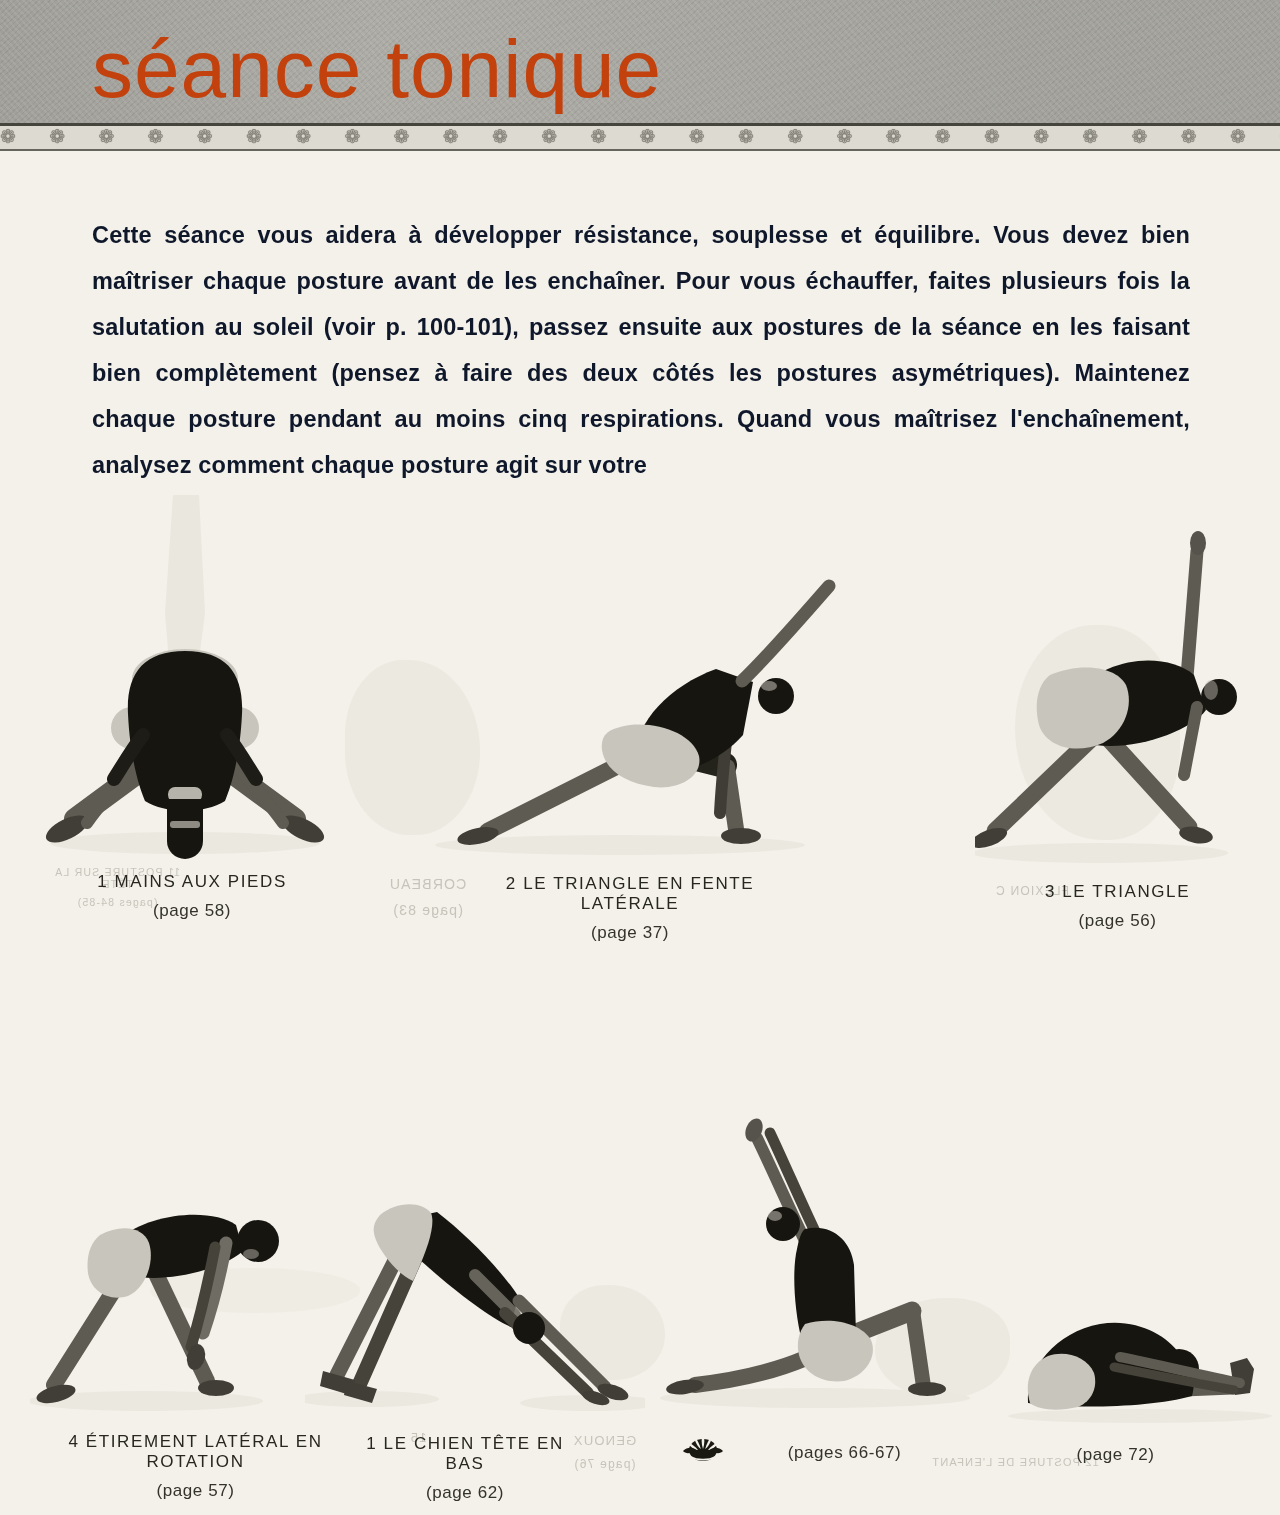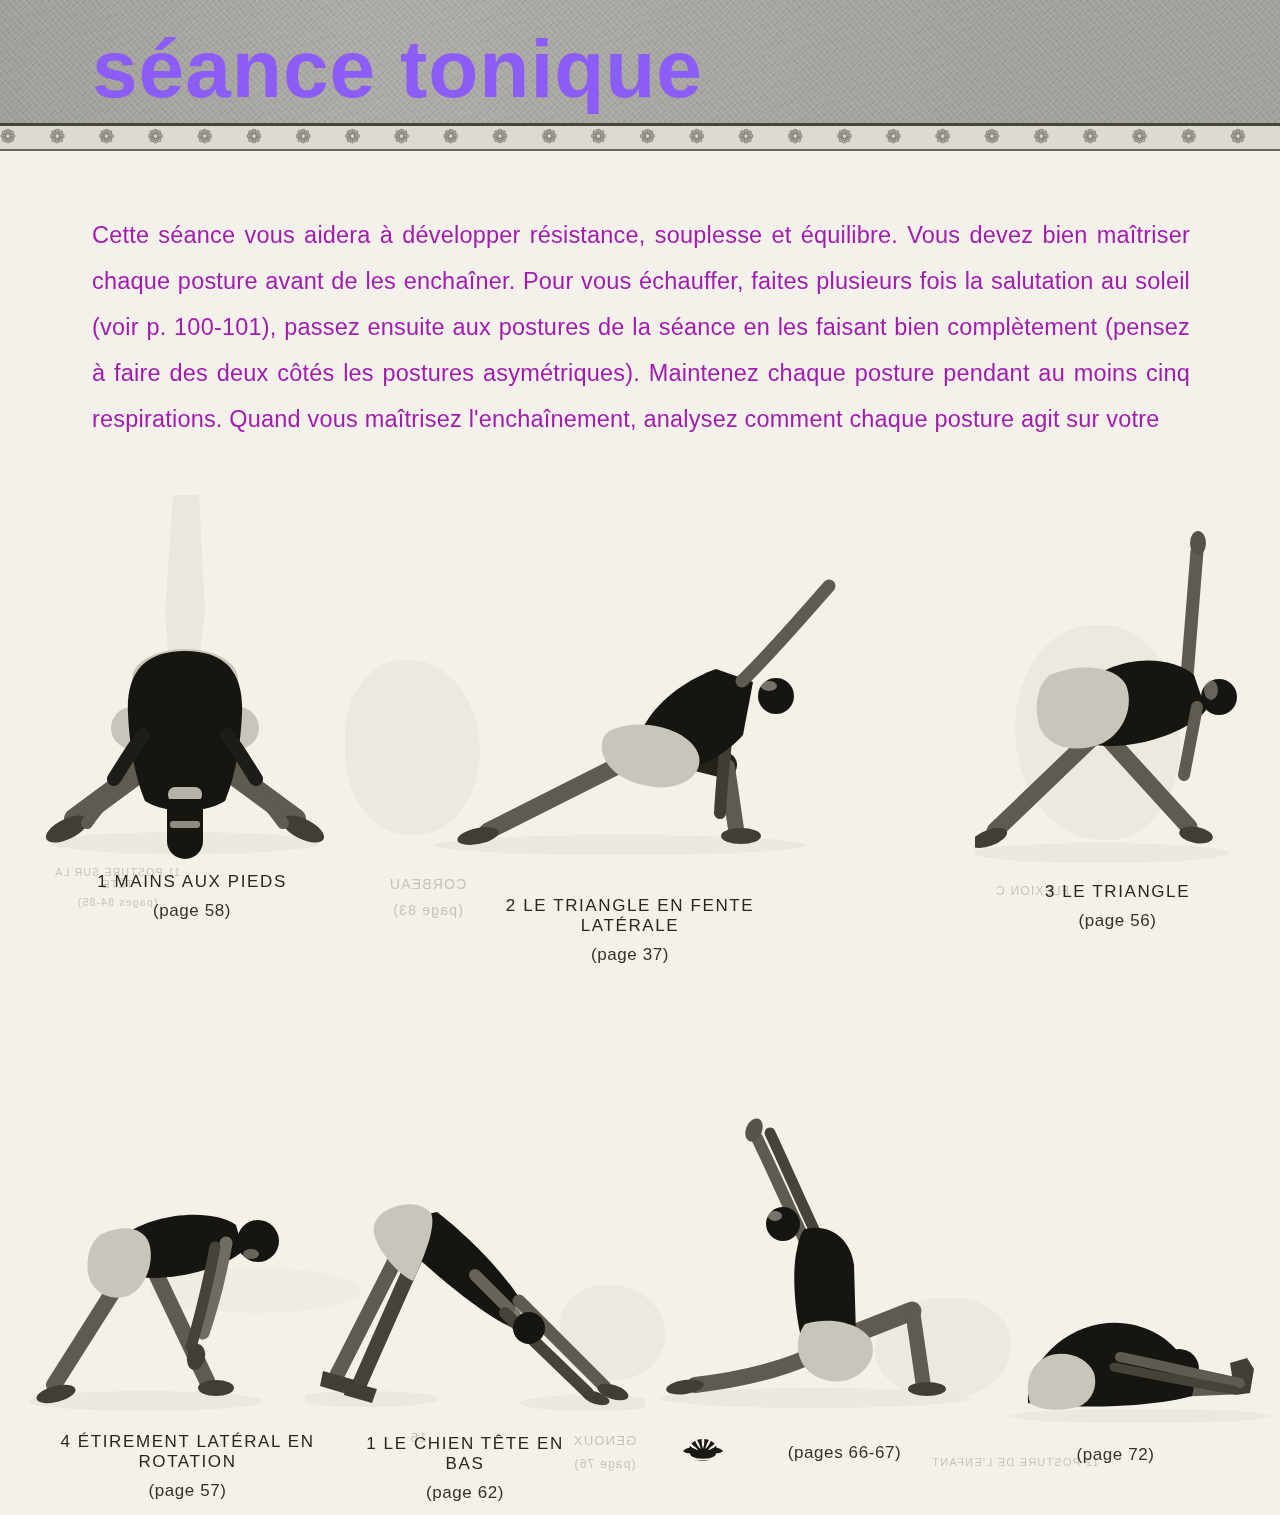--- a/index.html
+++ b/index.html
@@ -23,28 +23,28 @@
     position:absolute;left:0;top:126px;width:1280px;height:23px;
     background:#dddbd1;
     border-bottom:2px solid #66655d;
     overflow:hidden;white-space:nowrap;
     font-size:19px;line-height:22px;letter-spacing:14px;
     color:#85837a;text-shadow:0 0 1px #9a988f;
     user-select:none;
   }
   .page-title{
     position:absolute;left:92px;top:22px;z-index:4;
-    font-size:82px;font-weight:700;letter-spacing:1px;
-    color:#8b5cf6;
+    font-size:82px;font-weight:400;letter-spacing:1px;
+    color:#c2410c;
   }
   
   .intro{
     position:absolute;left:92px;top:188px;width:1098px;
-    font-size:23.5px;line-height:46px;font-weight:400;
-    letter-spacing:.2px;color:#a21caf;
+    font-size:23.5px;line-height:46px;font-weight:700;
+    letter-spacing:.2px;color:#0f172a;
     text-align:justify;
   }
   
   .pose{position:absolute;}
   .limb{stroke:#5d5b52;fill:none;stroke-linecap:round;}
   .limb2{stroke:#45433a;fill:none;stroke-linecap:round;}
   .dark{fill:#16150f;}
   .shorts{fill:#c7c5bc;}
   .lite{fill:#b5b3aa;}
   .foot{fill:#403e36;}
@@ -148,21 +148,21 @@
   <path class="limb" stroke-width="12" d="M222,182 L209,250"></path>
   <circle class="dark" cx="244" cy="172" r="18"></circle>
   <ellipse class="lite" cx="236" cy="165" rx="7" ry="10" opacity=".5"></ellipse>
 </svg>
 
 <div class="caption" style="left:77px;top:872px;width:230px;">
   <div class="label">1 MAINS AUX PIEDS</div>
   <div class="pageref">(page 58)</div>
 </div>
 
-<div class="caption" style="left:465px;top:874px;width:330px;margin-top:22px;">
+<div class="caption" style="left:465px;top:874px;width:330px;">
   <div class="label">2 LE TRIANGLE EN FENTE LATÉRALE</div>
   <div class="pageref">(page 37)</div>
 </div>
 
 <div class="caption" style="left:1030px;top:882px;width:175px;">
   <div class="label">3 LE TRIANGLE</div>
   <div class="pageref">(page 56)</div>
 </div>
 
 <svg class="pose" style="left:30px;top:1195px;z-index:2;" width="300" height="230" viewBox="0 0 300 230">
@@ -229,21 +229,21 @@
   <path fill="#f3f1e9" d="M22,4 C23.8,10 23.8,16 22,21 C20.2,16 20.2,10 22,4 Z"></path>
   <path fill="#f3f1e9" d="M13,7 C16,11 18.5,16 19.8,21 C16.5,18.5 13.5,13.5 13,7 Z"></path>
   <path fill="#f3f1e9" d="M31,7 C28,11 25.5,16 24.2,21 C27.5,18.5 30.5,13.5 31,7 Z"></path>
   <path fill="#f3f1e9" d="M6,13 C10,15.5 14.5,18.5 17,22 C12.5,21.8 8,18 6,13 Z"></path>
   <path fill="#f3f1e9" d="M38,13 C34,15.5 29.5,18.5 27,22 C31.5,21.8 36,18 38,13 Z"></path>
   <path fill="#1a1912" d="M2,23 C6,19 11,19 15,21.5 C11,25.5 5,26.5 2,23 Z"></path>
   <path fill="#1a1912" d="M42,23 C38,19 33,19 29,21.5 C33,25.5 39,26.5 42,23 Z"></path>
   <path d="M10,29 C16,32.5 28,32.5 34,29" stroke="#f3f1e9" stroke-width="1.6" fill="none"></path>
 </svg>
 
-<div class="caption" style="left:8px;top:1432px;width:295px;padding-left:32px;">
+<div class="caption" style="left:16px;top:1432px;width:295px;padding-left:32px;">
   <div class="label">4 ÉTIREMENT LATÉRAL EN ROTATION</div>
   <div class="pageref">(page 57)</div>
 </div>
 
 <div class="caption" style="left:350px;top:1434px;width:230px;">
   <div class="label">1 LE CHIEN TÊTE EN BAS</div>
   <div class="pageref">(page 62)</div>
 </div>
 
 <div class="caption" style="left:727px;top:1434px;width:235px;">

